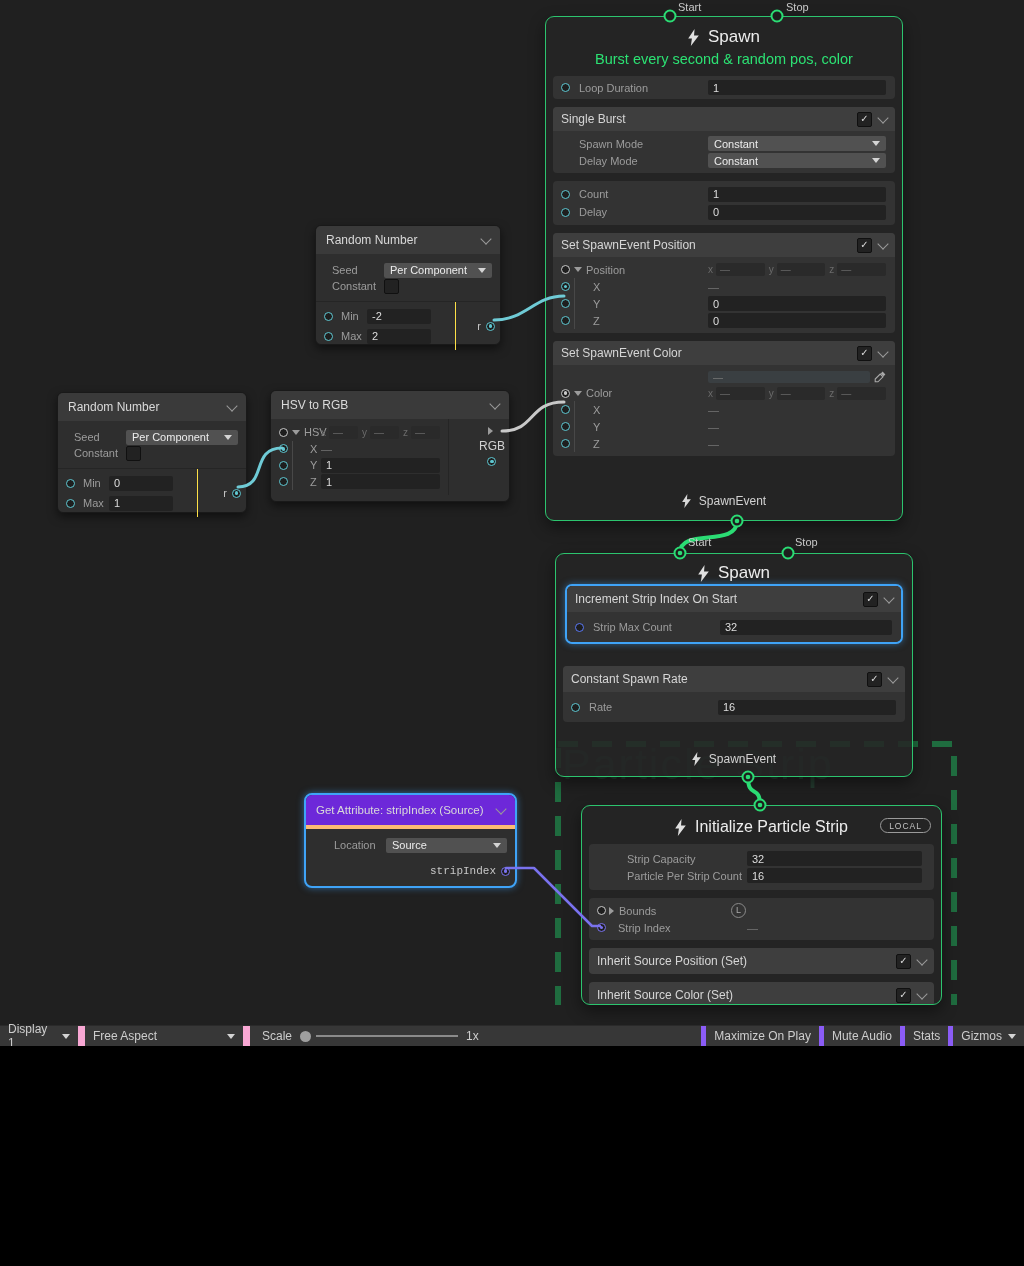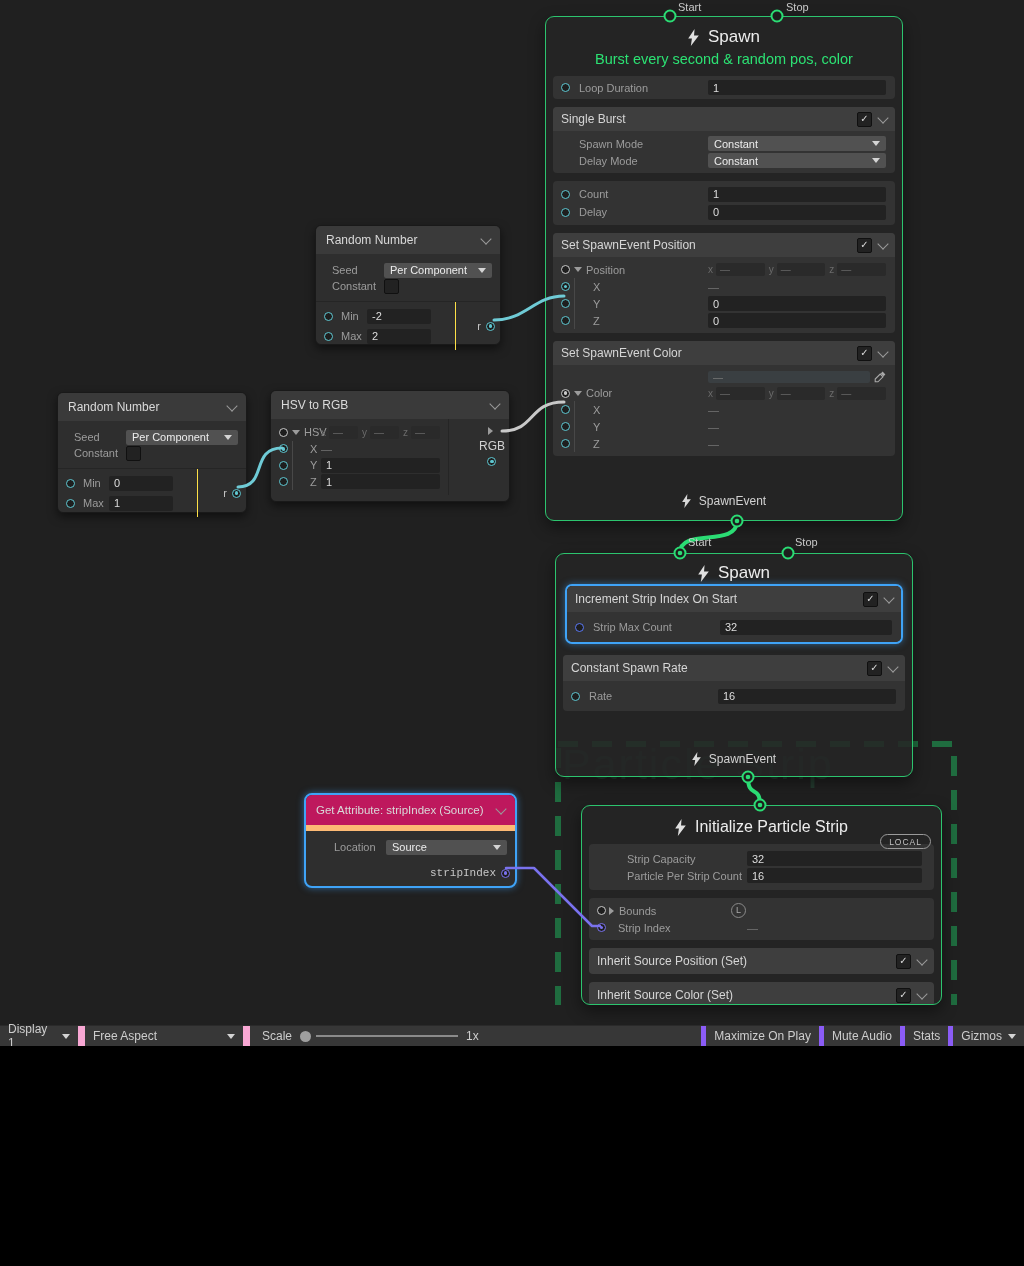--- a/index.html
+++ b/index.html
@@ -50,21 +50,21 @@
   .dd{height:15px;background:#515151;border-radius:2px;display:flex;align-items:center;padding:0 6px;
       font-size:11px;color:#ececec;flex:1;min-width:0;}
   .car{margin-left:auto;width:0;height:0;border-left:4px solid transparent;border-right:4px solid transparent;
        border-top:5px solid #d4d4d4;flex:none;}
   .expd{width:0;height:0;border-left:4px solid transparent;border-right:4px solid transparent;
         border-top:5px solid #9b9b9b;flex:none;margin:0 4px;}
   .expr{width:0;height:0;border-top:4px solid transparent;border-bottom:4px solid transparent;
         border-left:5px solid #9b9b9b;flex:none;margin:0 5px 0 3px;}
   .licon{width:13px;height:13px;border:1px solid #8a8a8a;border-radius:50%;color:#aaa;font-size:9px;
          line-height:12px;text-align:center;flex:none;}
-  .localbadge{position:absolute;right:10px;top:20px;border:1px solid #9a9a9a;border-radius:9px;
+  .localbadge{position:absolute;right:10px;top:4px;border:1px solid #9a9a9a;border-radius:9px;
               padding:1.5px 8px;font-size:8.5px;color:#c2c2c2;letter-spacing:1px;}
   
   .op{position:absolute;z-index:10;background:#2e2e2e;border:1px solid #191919;border-radius:6px;
       box-shadow:0 4px 10px rgba(0,0,0,.5);box-sizing:border-box;}
   .op .hdr{height:28px;background:#3a3a3a;border-radius:5px 5px 0 0;display:flex;align-items:center;
            padding:0 10px;font-size:12px;color:#d9d9d9;}
   .op .hdr .chev{margin-left:auto;}
   .setrows{padding:8px 8px 7px 16px;display:flex;flex-direction:column;gap:0;}
   .srow{display:flex;align-items:center;height:16px;font-size:11px;color:#9c9c9c;}
   .srow .slbl{width:52px;flex:none;}
@@ -451,21 +451,21 @@
   </div>
 </div>
 
 <div class="ctx" style="left:555px;top:553px;width:358px;height:224px">
   <div class="ctx-title" style="margin-top:8px">
     <svg class="boltS" width="11" height="17" viewBox="0 0 10 16">
         <path d="M6 0 L0 9 H3.5 L2.5 16 L10 6 H5.5 Z" fill="#e0e0e0"></path>
       </svg>
     <span>Spawn</span>
   </div>
-  <div class="blocks" style="gap:11px">
+  <div class="blocks" style="gap:22px">
     <div class="selwrap">
       <div class="block" style="border-radius:5px">
         <div class="bhdr" style="height:26px">
           <span>Increment Strip Index On Start</span>
           <span class="cb checked"></span>
           <span class="chev"></span>
         </div>
         <div class="bbody">
           <div class="prow" style="height:22px">
             <span class="p blue"></span>
@@ -496,21 +496,21 @@
   </div>
   <div class="ctx-footer" style="bottom:10px">
     <svg width="9" height="14" viewBox="0 0 10 16">
         <path d="M6 0 L0 9 H3.5 L2.5 16 L10 6 H5.5 Z" fill="#d8d8d8"></path>
       </svg>
     <span>SpawnEvent</span>
   </div>
 </div>
 
 <div class="op selblue" style="left:304px;top:793px;width:213px;height:95px;border-radius:8px">
-  <div class="hdr" style="height:30px;background:#be185d;border-bottom:6px solid #fdba74;border-radius:6px 6px 0 0;font-size:11.5px">
+  <div class="hdr" style="height:30px;background:#6d28d9;border-bottom:4px solid #fdba74;border-radius:6px 6px 0 0;font-size:11.5px">
     <span>Get Attribute: stripIndex (Source)</span>
     <span class="chev"></span>
   </div>
   <div class="srow" style="margin:8px 8px 0 28px">
     <span class="slbl">Location</span>
     <span class="dd">
         <span>Source</span>
         <span class="car"></span>
       </span>
   </div>

